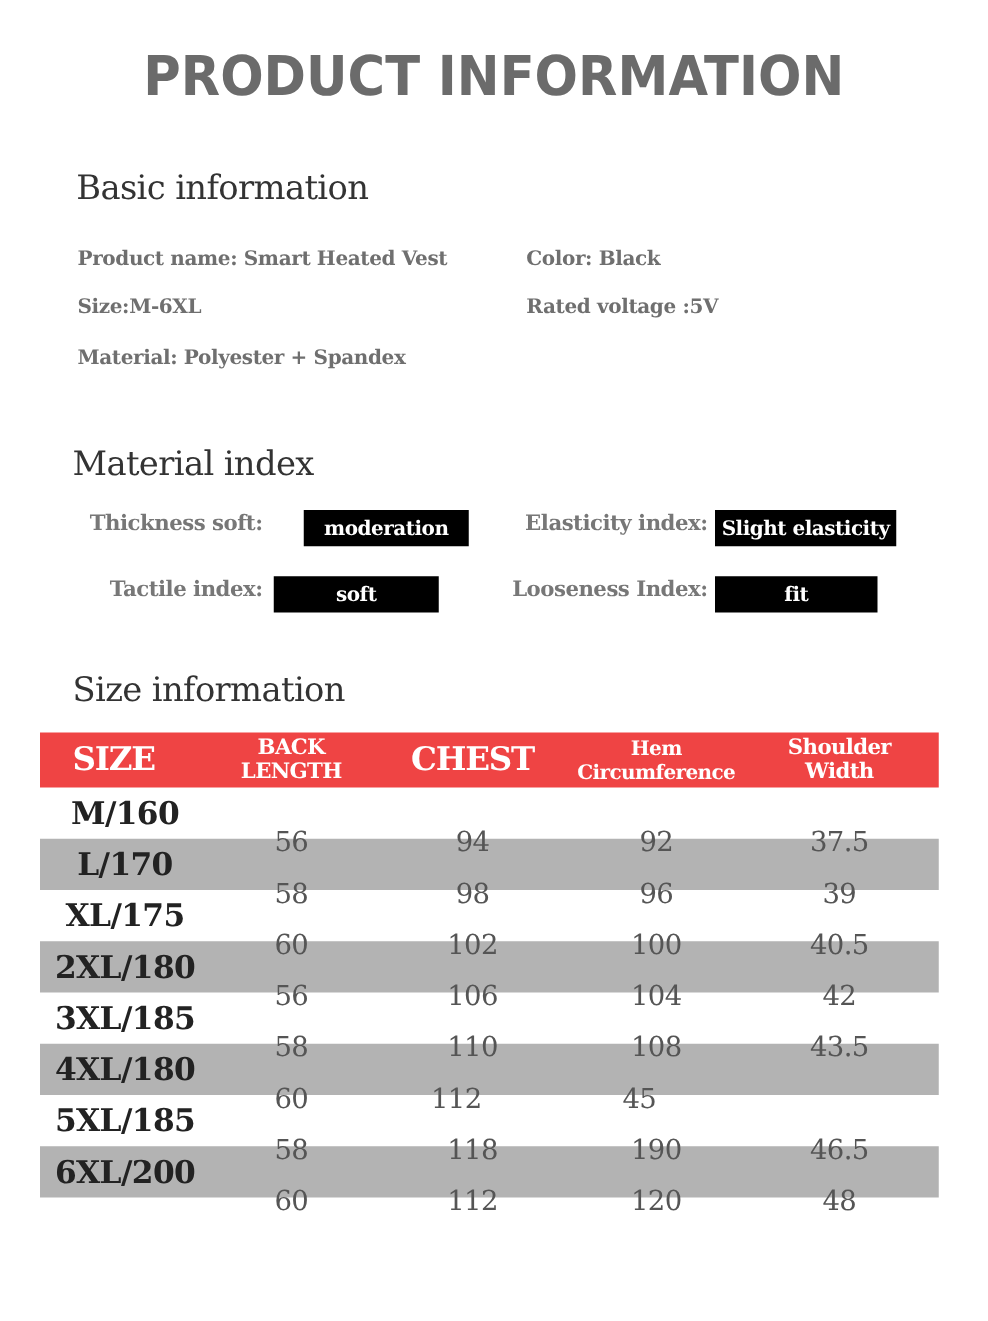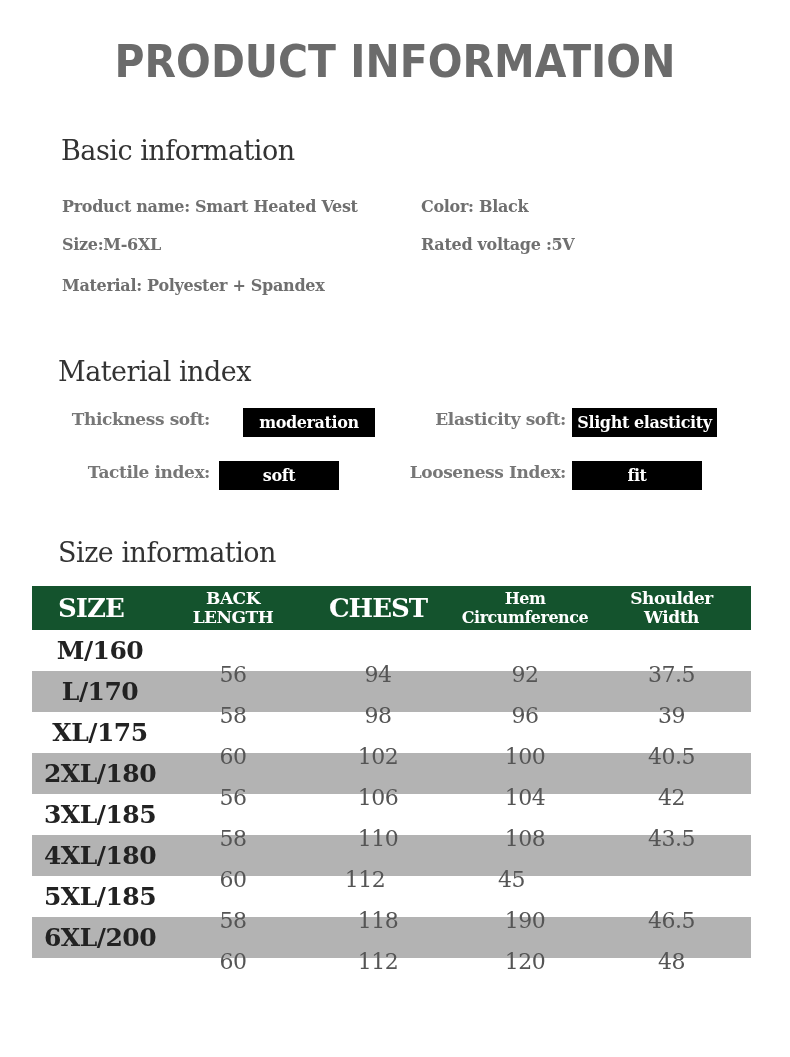--- a/index.html
+++ b/index.html
@@ -24,21 +24,21 @@
     }
     .idx-badge {
       position: absolute; background: #000000; color: #ffffff; font-family: "DejaVu Serif", serif;
       font-weight: bold; font-size: 16px; text-align: center; white-space: nowrap; letter-spacing: -0.4px;
       height: 29px; line-height: 29px;
     }
     .size-table {
       position: absolute; left: 32px; top: 586px; width: 719px;
     }
     .thead {
-      display: flex; height: 44px; background: #14532d; color: #ffffff; align-items: center;
+      display: flex; height: 44px; background: #ef4444; color: #ffffff; align-items: center;
     }
     .th { font-family: "DejaVu Serif", serif; font-weight: bold; text-align: center; line-height: 19px; }
     .th.big { font-size: 26px; letter-spacing: -1px; }
     .th.small { font-size: 17px; letter-spacing: -0.5px; }
     .th.tiny { font-size: 16px; letter-spacing: -0.5px; }
     .trow { display: flex; height: 41px; align-items: center; }
     .trow.alt { background: #b3b3b3; }
     .td-size { font-family: "DejaVu Serif", serif; font-weight: bold; font-size: 25px; color: #222222; text-align: center; letter-spacing: -0.5px; }
     .td { font-family: "DejaVu Serif", serif; font-size: 22px; color: #555555; text-align: center; letter-spacing: -0.5px; margin-top: 48px; }
     .c0 { width: 136px; }
@@ -57,25 +57,25 @@
 <div class="info-item" style="left:421px; top:197px;">Color: Black</div>
 <div class="info-item" style="left:62px; top:235px;">Size:M-6XL</div>
 <div class="info-item" style="left:421px; top:235px;">Rated voltage :5V</div>
 <div class="info-item" style="left:62px; top:276px;">Material: Polyester + Spandex</div>
 
 <div class="section-title" style="left:58px; top:356px;">Material index</div>
 
 <div class="idx-label" style="right:580px; top:409px;">Thickness soft:</div>
 <div class="idx-badge" style="left:219px; top:408px; width:132px;margin-left:24px;">moderation</div>
 
-<div class="idx-label" style="right:224px; top:409px;">Elasticity soft:</div>
+<div class="idx-label" style="right:224px; top:409px;">Elasticity index:</div>
 <div class="idx-badge" style="left:572px; top:408px; width:145px;">Slight elasticity</div>
 
 <div class="idx-label" style="right:580px; top:462px;">Tactile index:</div>
-<div class="idx-badge" style="left:219px; top:461px; width:120px;">soft</div>
+<div class="idx-badge" style="left:219px; top:461px; width:132px;">soft</div>
 
 <div class="idx-label" style="right:224px; top:462px;">Looseness Index:</div>
 <div class="idx-badge" style="left:572px; top:461px; width:130px;">fit</div>
 
 <div class="section-title" style="left:58px; top:537px;">Size information</div>
 
 <div class="size-table">
   <div class="thead">
     <div class="th big c0" style="text-align:left; padding-left:26px;">SIZE</div>
     <div class="th small c1">

